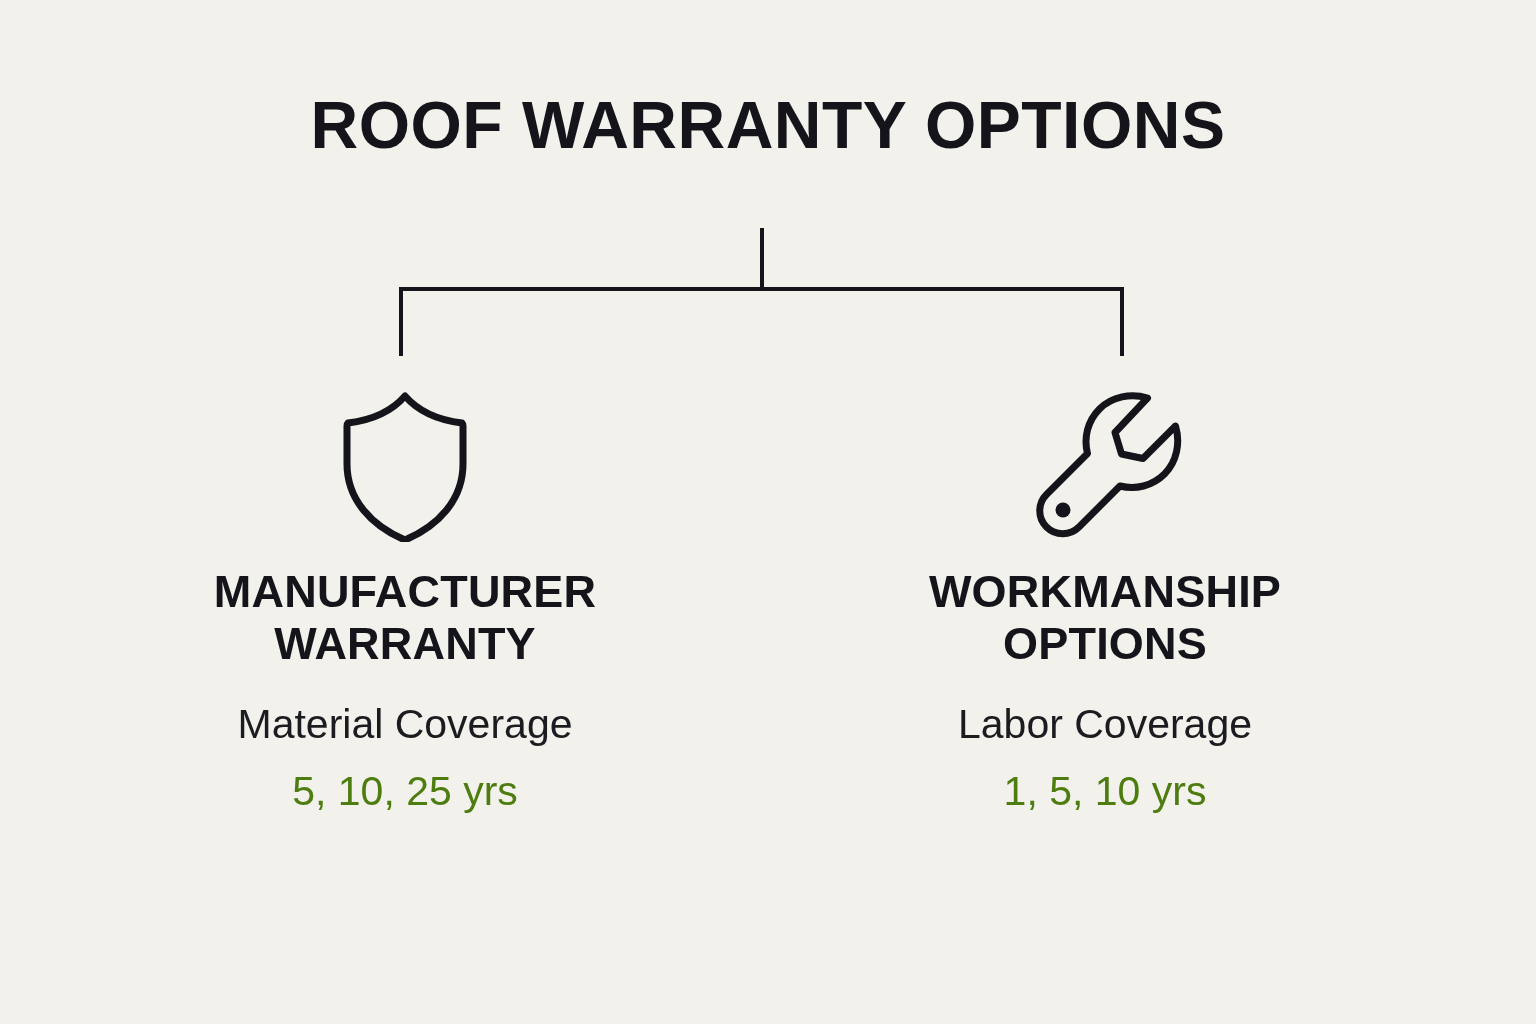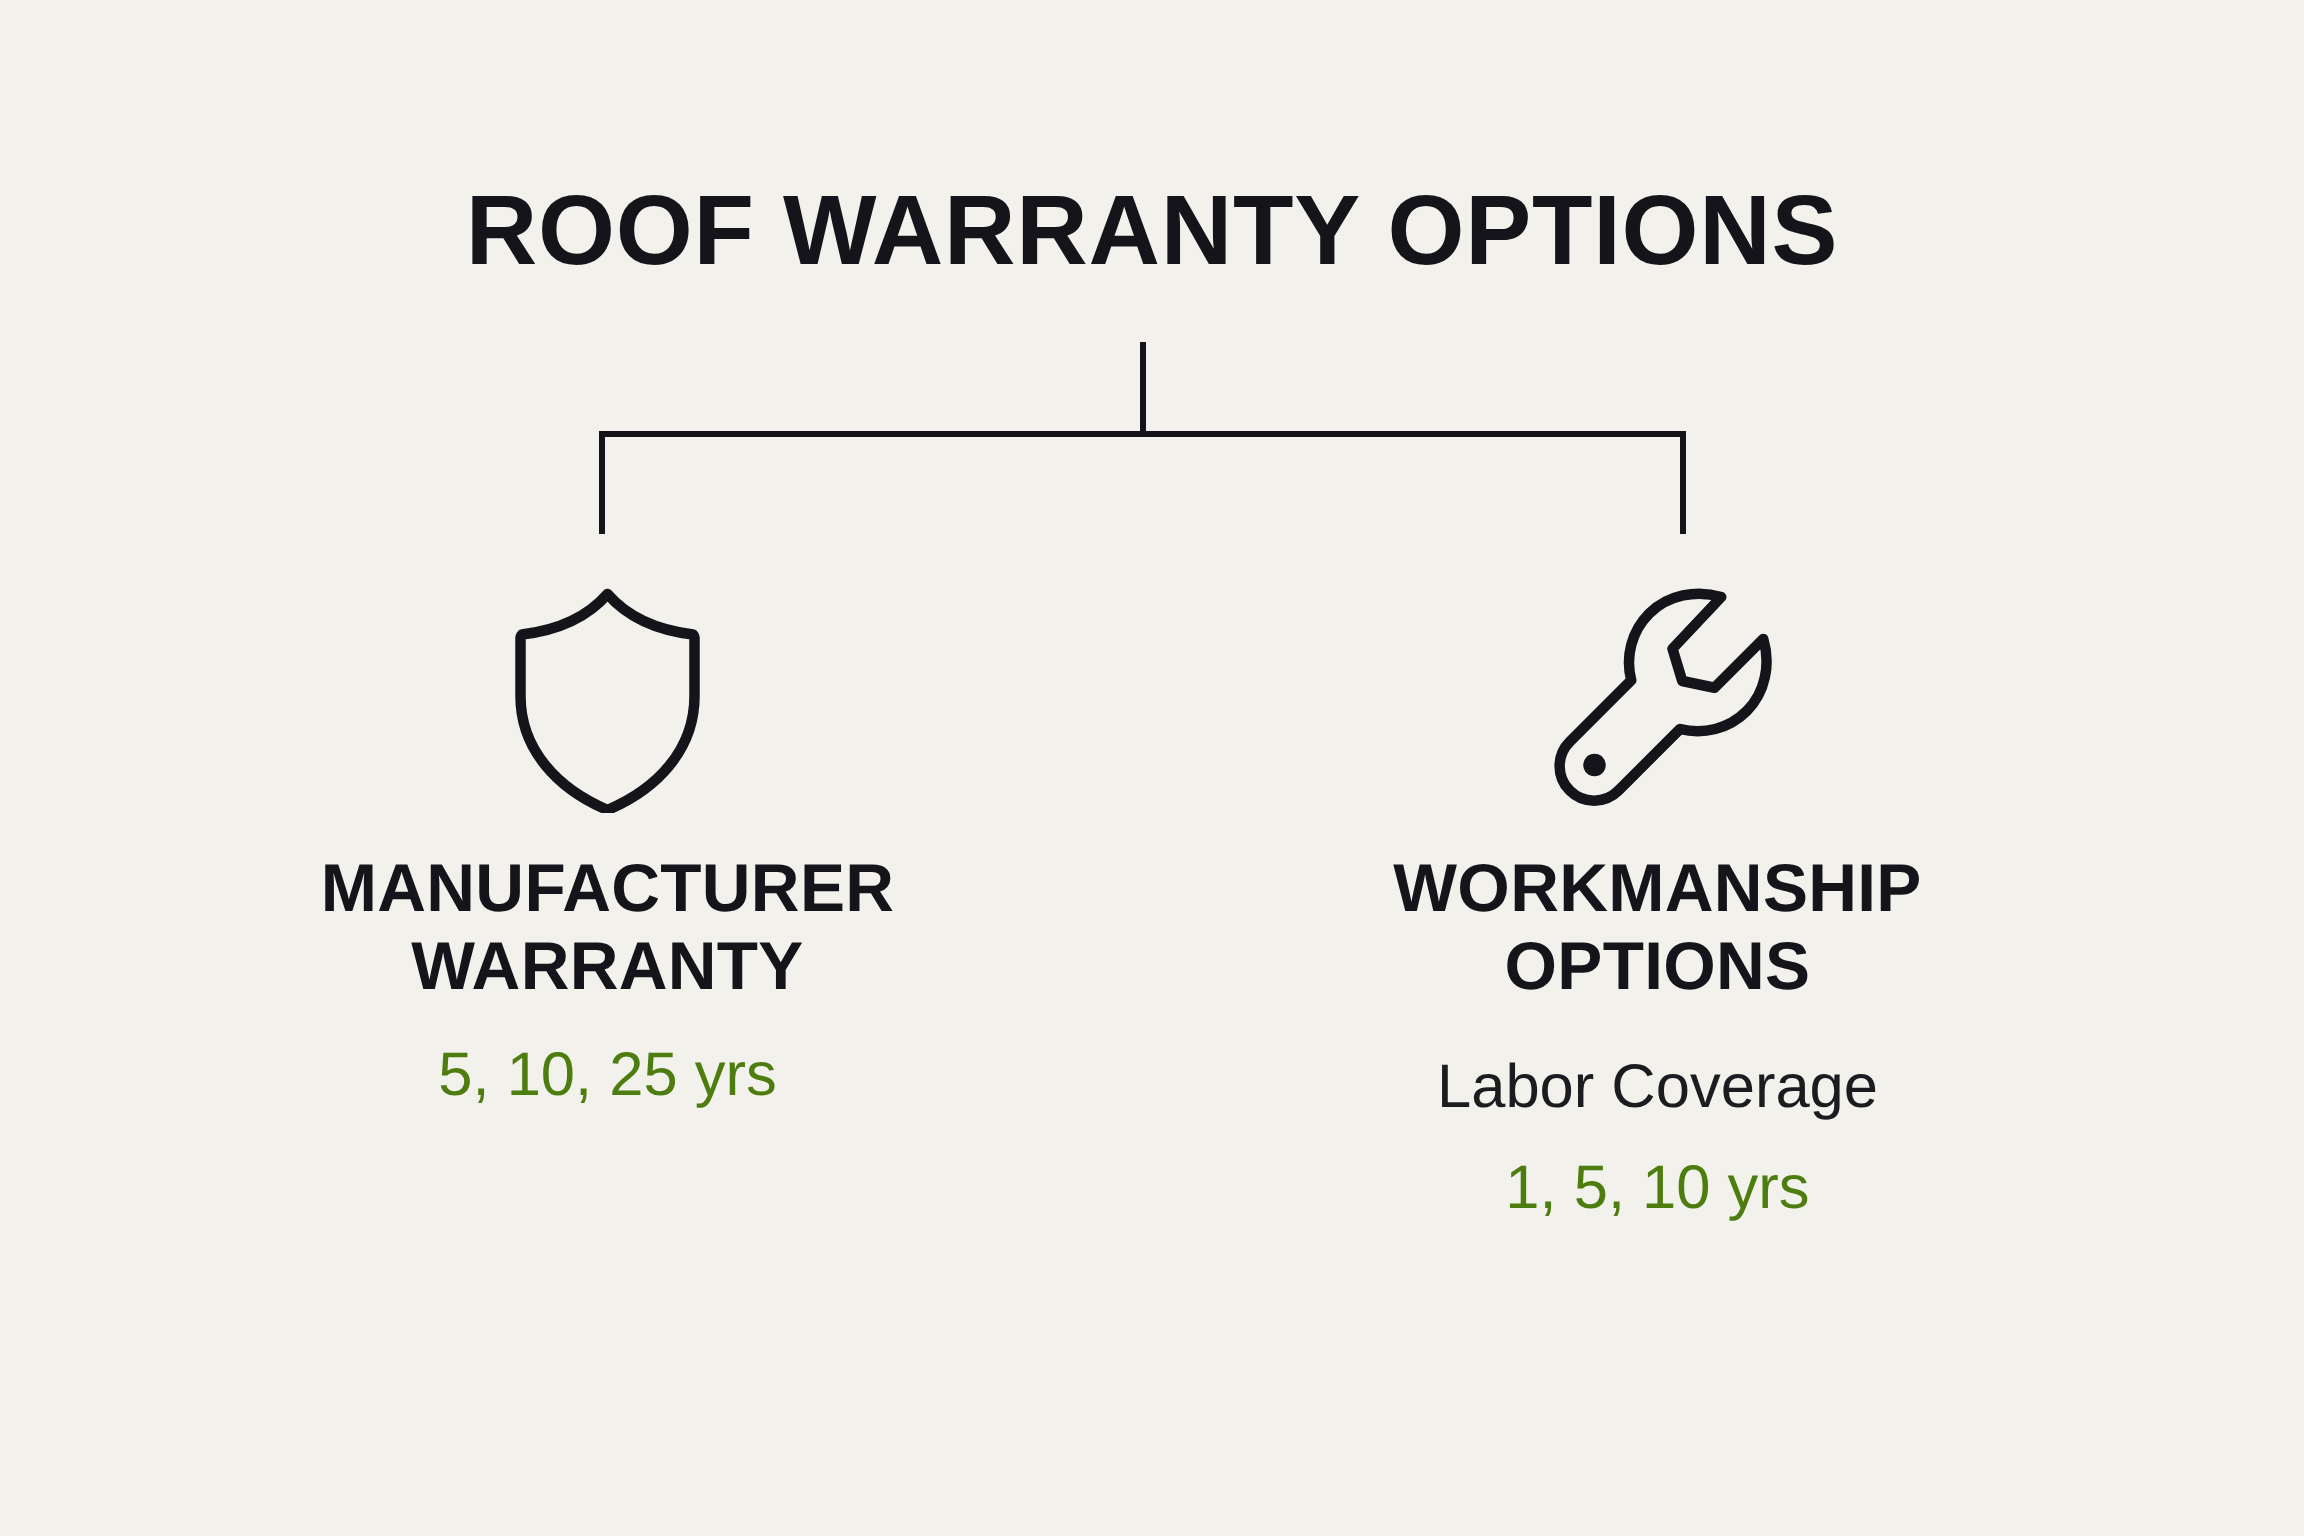--- a/index.html
+++ b/index.html
@@ -21,21 +21,21 @@
     position: absolute;
     inset: 0;
     width: 1536px;
     height: 1024px;
   }
 
   
   .title {
     position: absolute;
     left: 0;
-    top: 120px;
+    top: 92px;
     width: 1536px;
     text-align: center;
     font-size: 66px;
     font-weight: 700;
     letter-spacing: 0.5px;
     line-height: 1;
     color: #14141a;
     white-space: nowrap;
   }
 
@@ -121,20 +121,21 @@
                  C 99 136, 124 110, 124 74
                  L 124 36
                  C 124 34, 123 33, 123 33
                  C 98 30, 79 21, 66 6 Z" fill="none" stroke="#14141a" stroke-width="7" stroke-linejoin="round" stroke-linecap="round"></path>
       </svg>
     </div>
 
     <div class="branch-heading">MANUFACTURER
 WARRANTY</div>
 
+    <div class="branch-sub">Material Coverage</div>
 
     <div class="branch-term">5, 10, 25 yrs</div>
   </div>
 
   <div class="branch branch-right">
 
     <div class="icon-wrap">
       <svg width="158" height="152" viewBox="0 0 158 152" aria-hidden="true">
         <g transform="translate(4,4)">
 

